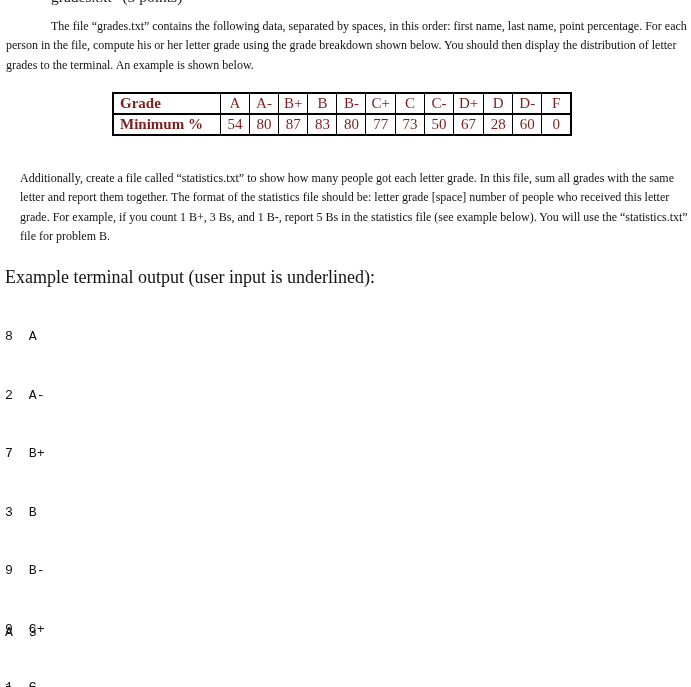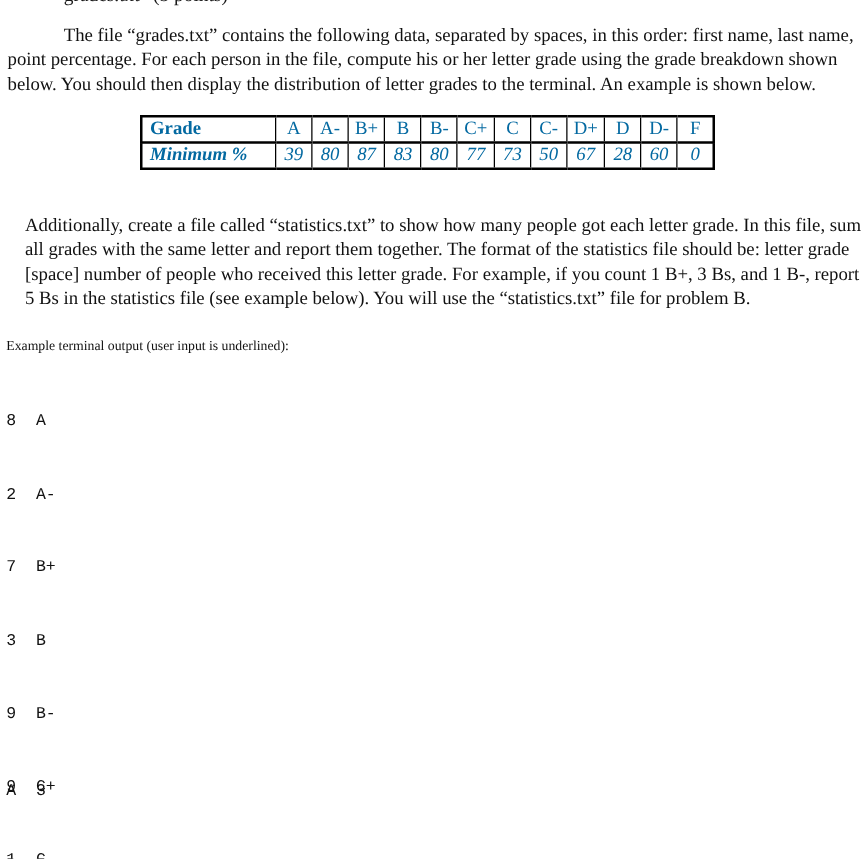--- a/index.html
+++ b/index.html
@@ -33,21 +33,21 @@
     font-size: 15.5px;
     line-height: 19px;
     text-indent: 45px;
     white-space: nowrap;
     color: #1a1a1a;
   }
 
   
   .prose {
     position: absolute;
-    font-size: 15px;
+    font-size: 12px;
     line-height: 19.4px;
     text-align: left;
     color: #111111;
   }
   #para-intro {
     left: 6px;
     top: 5px;
     width: 681px;
     text-indent: 45px;
   }
@@ -60,21 +60,21 @@
   
   .grade-table-wrap {
     position: absolute;
     left: 112px;
     top: 92px;
   }
   table.grade-table {
     border-collapse: collapse;
     font-family: "Liberation Serif", "DejaVu Serif", serif;
     font-size: 15px;
-    color: #0369a1;
+    color: #7f1d1d;
   }
   table.grade-table td {
     border: 1px solid #000000;
     padding: 0px 5px 1px 5px;
     text-align: center;
     height: 18px;
     line-height: 18px;
     white-space: nowrap;
   }
   table.grade-table td.rowlabel {
@@ -87,34 +87,33 @@
     min-width: 18px;
   }
   table.grade-table tr.header-row td {
     border-bottom-width: 2px;
   }
   table.grade-table tr:first-child td {
     border-top-width: 2px;
   }
   table.grade-table tr:last-child td {
     border-bottom-width: 2px;
-    font-style: italic;
   }
   table.grade-table td:first-child {
     border-left-width: 2px;
   }
   table.grade-table td:last-child {
     border-right-width: 2px;
   }
 
   
   .example-heading {
     position: absolute;
     left: 5px;
-    font-size: 11px;
+    font-size: 18px;
     line-height: 19px;
     white-space: nowrap;
     color: #111111;
   }
   #heading-terminal { top: 268px; }
   #heading-stats    { top: 564px; }
 
   
   .mono-block {
     position: absolute;
@@ -155,21 +154,21 @@
           <td class="gradecell">C+</td>
           <td class="gradecell">C</td>
           <td class="gradecell">C-</td>
           <td class="gradecell">D+</td>
           <td class="gradecell">D</td>
           <td class="gradecell">D-</td>
           <td class="gradecell">F</td>
         </tr>
         <tr>
           <td class="rowlabel">Minimum %</td>
-          <td class="gradecell">39</td>
+          <td class="gradecell">54</td>
           <td class="gradecell">80</td>
           <td class="gradecell">87</td>
           <td class="gradecell">83</td>
           <td class="gradecell">80</td>
           <td class="gradecell">77</td>
           <td class="gradecell">73</td>
           <td class="gradecell">50</td>
           <td class="gradecell">67</td>
           <td class="gradecell">28</td>
           <td class="gradecell">60</td>

